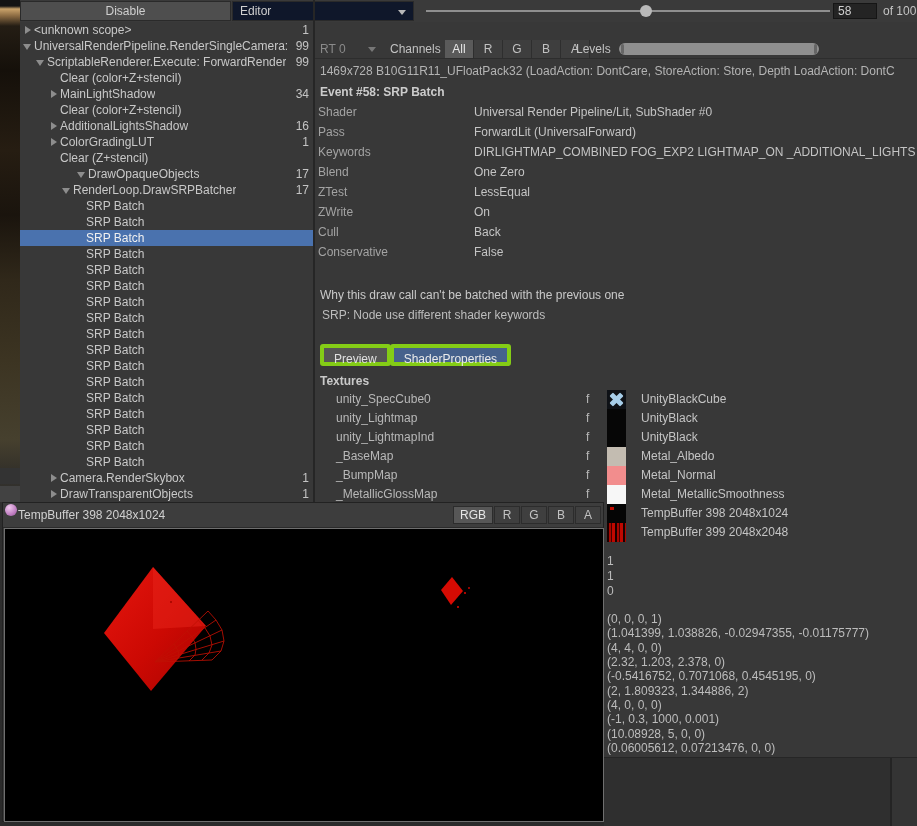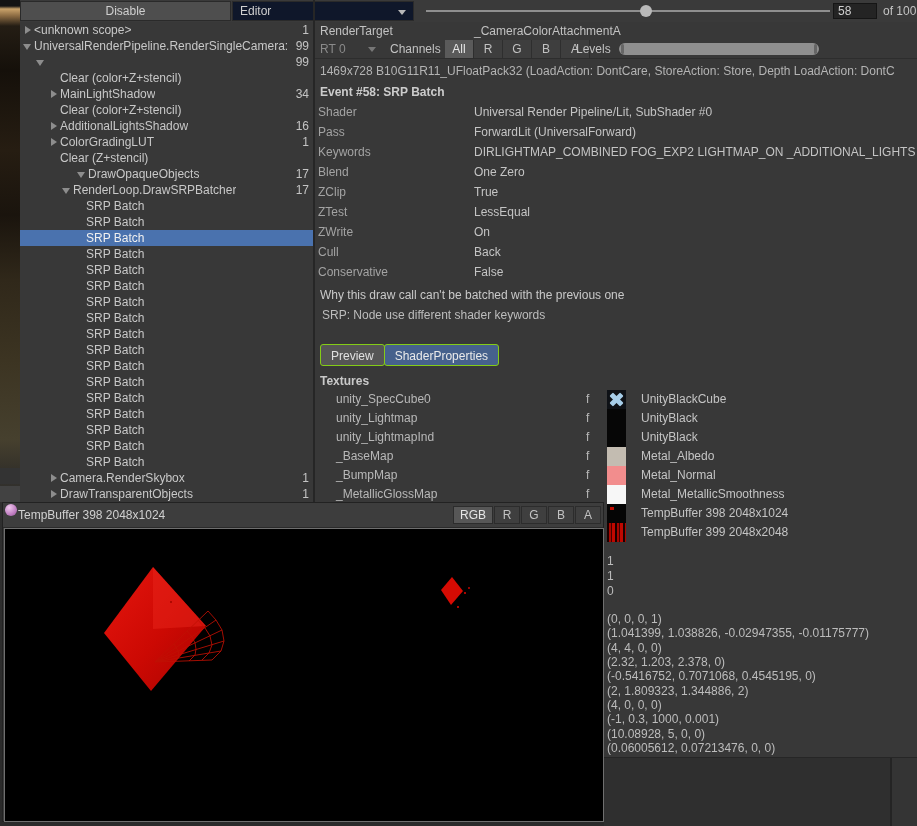--- a/index.html
+++ b/index.html
@@ -62,21 +62,21 @@
   .lv-slider::before{left:2px;} .lv-slider::after{right:2px;}
   .fmt-line{position:absolute;left:5px;top:42px;width:600px;white-space:nowrap;overflow:hidden;color:#b4b4b4;}
   .evt-title{position:absolute;left:5px;top:63px;font-weight:bold;color:#cccccc;}
   .props{position:absolute;left:0;top:80px;width:602px;}
   .prop-row{position:relative;height:20px;line-height:20px;white-space:nowrap;}
   .prop-name{position:absolute;left:3px;color:#a3a3a3;}
   .prop-value{position:absolute;left:159px;right:0;color:#c4c4c4;overflow:hidden;}
   .why-title{position:absolute;left:5px;top:266px;font-weight:normal;color:#c9c9c9;}
   .why-reason{position:absolute;left:7px;top:286px;color:#bdbdbd;}
   .tabs{position:absolute;left:5px;top:322px;display:flex;height:22px;}
-  .tab{padding:0 10px;line-height:22px;background:#555555;color:#e0e0e0;border:1px solid #84cc16;
+  .tab{padding:0 10px;line-height:22px;background:#555555;color:#e0e0e0;border:4px solid #84cc16;
     border-radius:3px;margin-right:-1px;}
   .tab.sel{background:#46618c;color:#eaeaea;}
   .tex-title{position:absolute;left:5px;top:352px;font-weight:bold;color:#c9c9c9;}
   .tex-rows{position:absolute;left:0;top:368px;width:602px;text-align:right;}
   .tex-row{position:relative;height:19px;line-height:19px;white-space:nowrap;}
   .tex-prop{position:absolute;left:21px;color:#b8b8b8;}
   .tex-flag{position:absolute;left:271px;color:#b8b8b8;}
   .thumb{position:absolute;left:292px;top:0;width:19px;height:19px;overflow:hidden;}
   .tex-name{position:absolute;left:326px;color:#c4c4c4;}
   .thumb.black{background:#060606;}
@@ -139,20 +139,21 @@
         <span class="lbl">&lt;unknown scope&gt;</span>
         <span class="cnt">1</span>
       </div>
       <div class="tree-row" style="padding-left: 2px;">
         <span class="arrow down"></span>
         <span class="lbl">UniversalRenderPipeline.RenderSingleCamera:</span>
         <span class="cnt">99</span>
       </div>
       <div class="tree-row" style="padding-left: 15px;">
         <span class="arrow down"></span>
+        <span class="lbl">ScriptableRenderer.Execute: ForwardRender</span>
         <span class="cnt">99</span>
       </div>
       <div class="tree-row" style="padding-left: 28px;">
         <span class="arrow none"></span>
         <span class="lbl">Clear (color+Z+stencil)</span>
         <span class="cnt"></span>
       </div>
       <div class="tree-row" style="padding-left: 28px;">
         <span class="arrow right"></span>
         <span class="lbl">MainLightShadow</span>
@@ -280,24 +281,20 @@
       </div>
       <div class="tree-row" style="padding-left: 28px;">
         <span class="arrow right"></span>
         <span class="lbl">DrawTransparentObjects</span>
         <span class="cnt">1</span>
       </div>
     </div>
   <div class="vdivider"></div>
 
   <div class="rpanel">
-    <div class="rt-row1">
-      <span class="rt-label">RenderTarget</span>
-      <span class="rt-value">_CameraColorAttachmentA</span>
-    </div>
     <div class="rt-row2">
       <div class="rt-dd">
         <span>RT 0</span>
         <span class="tri"></span>
       </div>
       <span class="ch-label">Channels</span>
       <div class="ch-group" id="rt-channels">
           <span class="chbtn sel">All</span>
           <span class="chbtn">R</span>
           <span class="chbtn">G</span>
@@ -318,24 +315,20 @@
           <span class="prop-name">Pass</span>
           <span class="prop-value">ForwardLit (UniversalForward)</span>
         </div>
         <div class="prop-row">
           <span class="prop-name">Keywords</span>
           <span class="prop-value">DIRLIGHTMAP_COMBINED FOG_EXP2 LIGHTMAP_ON _ADDITIONAL_LIGHTS _</span>
         </div>
         <div class="prop-row">
           <span class="prop-name">Blend</span>
           <span class="prop-value">One Zero</span>
-        </div>
-        <div class="prop-row">
-          <span class="prop-name">ZClip</span>
-          <span class="prop-value">True</span>
         </div>
         <div class="prop-row">
           <span class="prop-name">ZTest</span>
           <span class="prop-value">LessEqual</span>
         </div>
         <div class="prop-row">
           <span class="prop-name">ZWrite</span>
           <span class="prop-value">On</span>
         </div>
         <div class="prop-row">

